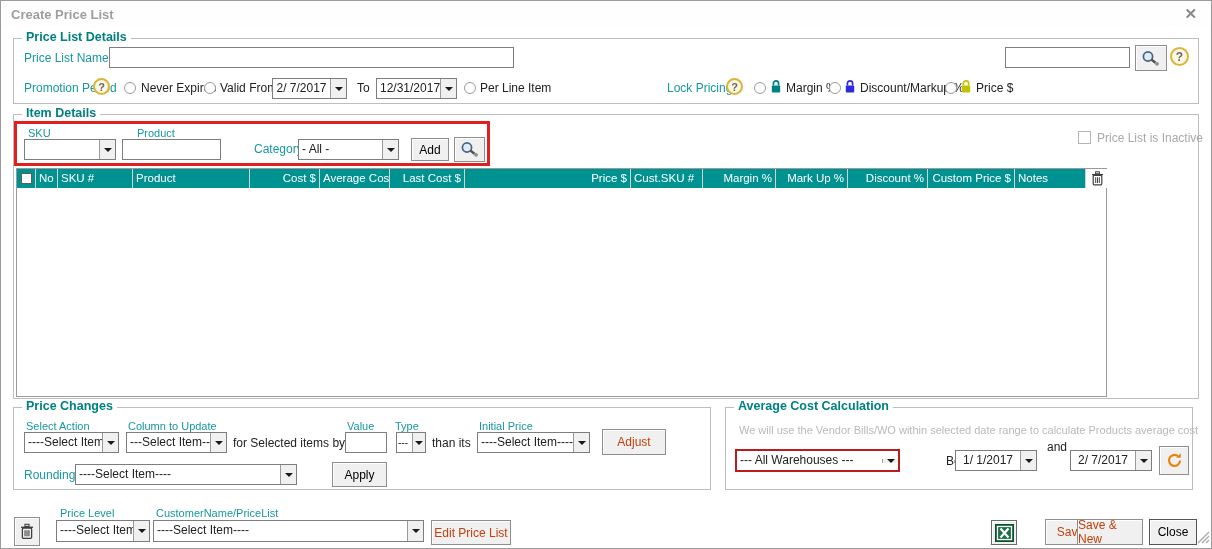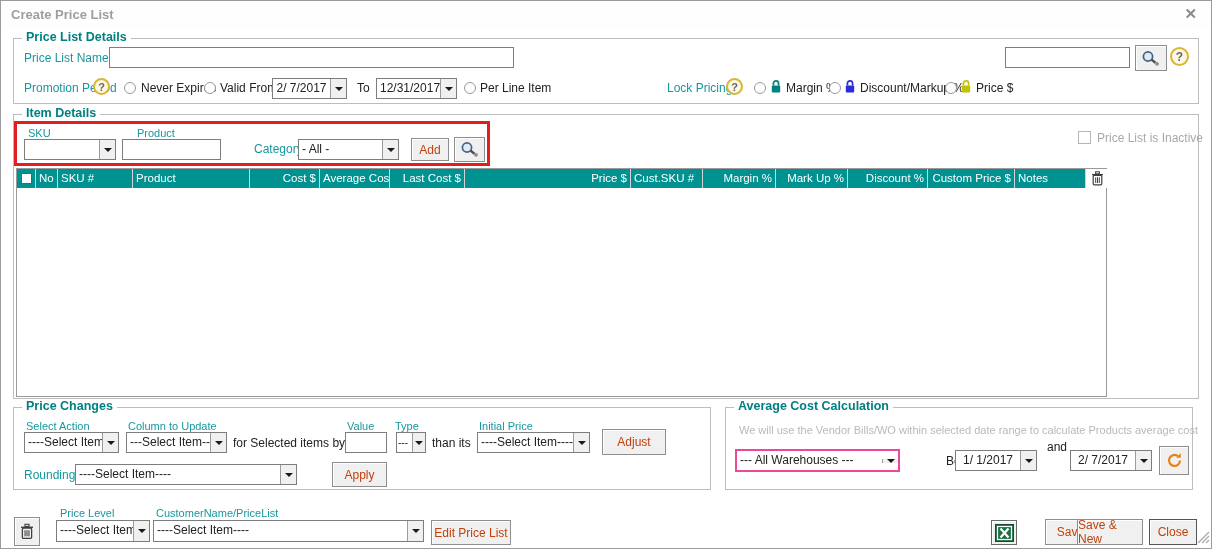--- a/index.html
+++ b/index.html
@@ -27,24 +27,24 @@
   .tinput { position:absolute; border:1px solid #7d7d7d; background:#fff; font:12px "Liberation Sans",sans-serif; padding:0 3px; }
 
   .combo { position:absolute; display:flex; align-items:stretch; border:1px solid #7d7d7d; background:#fff; }
   .combo .ctxt { flex:1; overflow:hidden; white-space:nowrap; line-height:19px; padding:0 3px; font-size:12px; }
   .combo.center .ctxt { text-align:center; }
   .combo .carrow { width:16px; flex:none; background:#f0f0f0; border-left:1px solid #9b9b9b;
                    display:flex; align-items:center; justify-content:center; }
   .combo .carrow::after { content:""; width:0; height:0;
                    border-left:4px solid transparent; border-right:4px solid transparent;
                    border-top:4px solid #1a1a1a; }
-  .combo.bold-border { border:2px solid #ec4899;align-items:center; }
+  .combo.bold-border { border:2px solid #b91c1c;align-items:center; }
 
   .btn { position:absolute; background:#f0f0f0; border:1px solid #8e8e8e;
-         display:flex; align-items:center; justify-content:center; font-size:12px; color:#c2410c;
+         display:flex; align-items:center; justify-content:center; font-size:12px; color:#000000;
          box-shadow: inset 1px 1px 0 #ffffff; }
   .btn.disabled { color:#c2410c; }
   .btn.default { border-color:#555; }
 
   .radio { position:absolute; width:12px; height:12px; border:1px solid #9a9a9a; border-radius:50%; background:#fff; }
   .checkbox { position:absolute; width:13px; height:13px; border:1px solid #b5b5b5; background:#fff; }
 
   .help { position:absolute; width:19px; height:19px; border-radius:50%;
           background:#fdf8e3; border:2px solid #d9b53a; color:#666; font-weight:bold; font-size:12px;
           display:flex; align-items:center; justify-content:center; }

